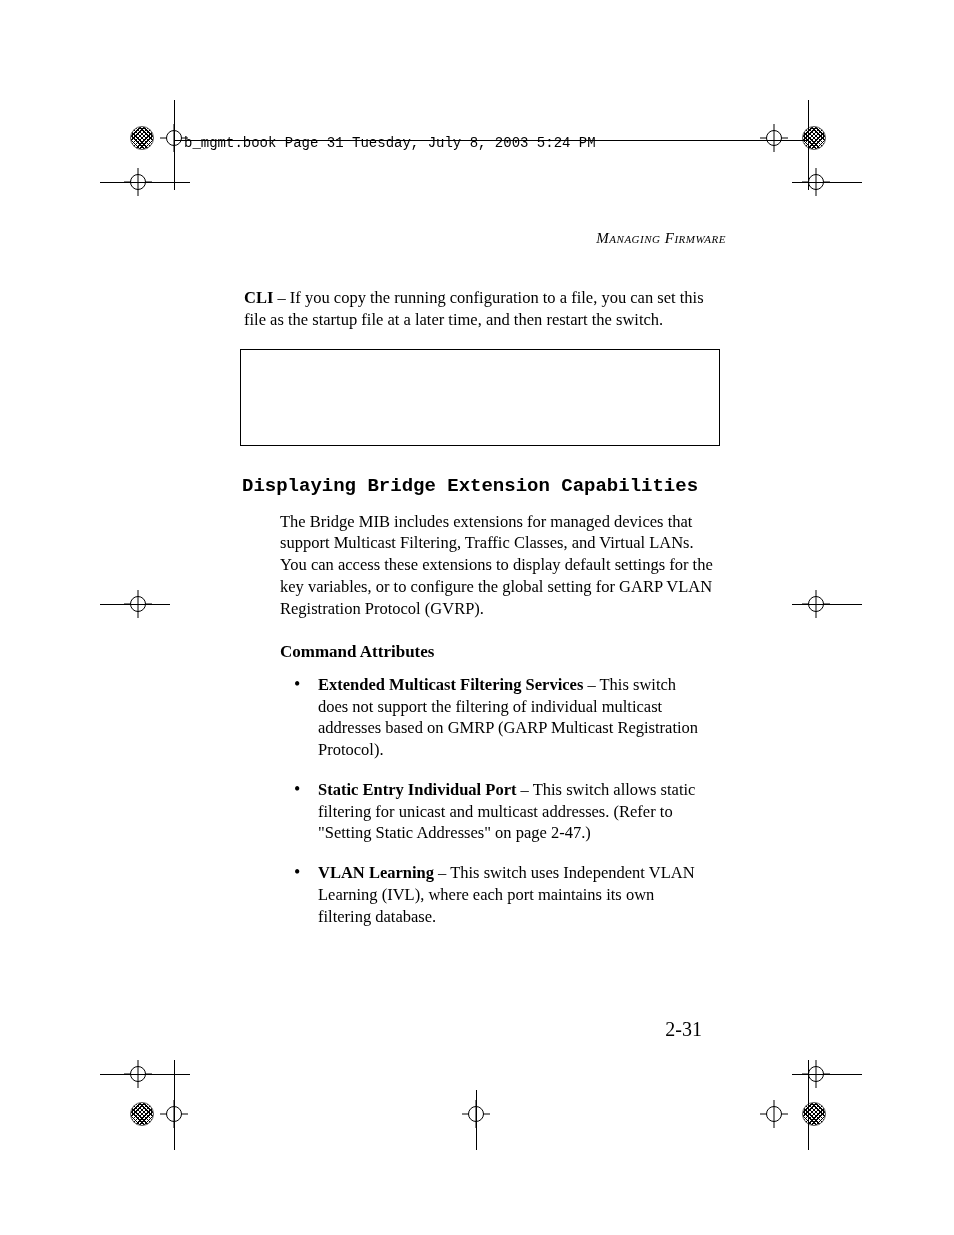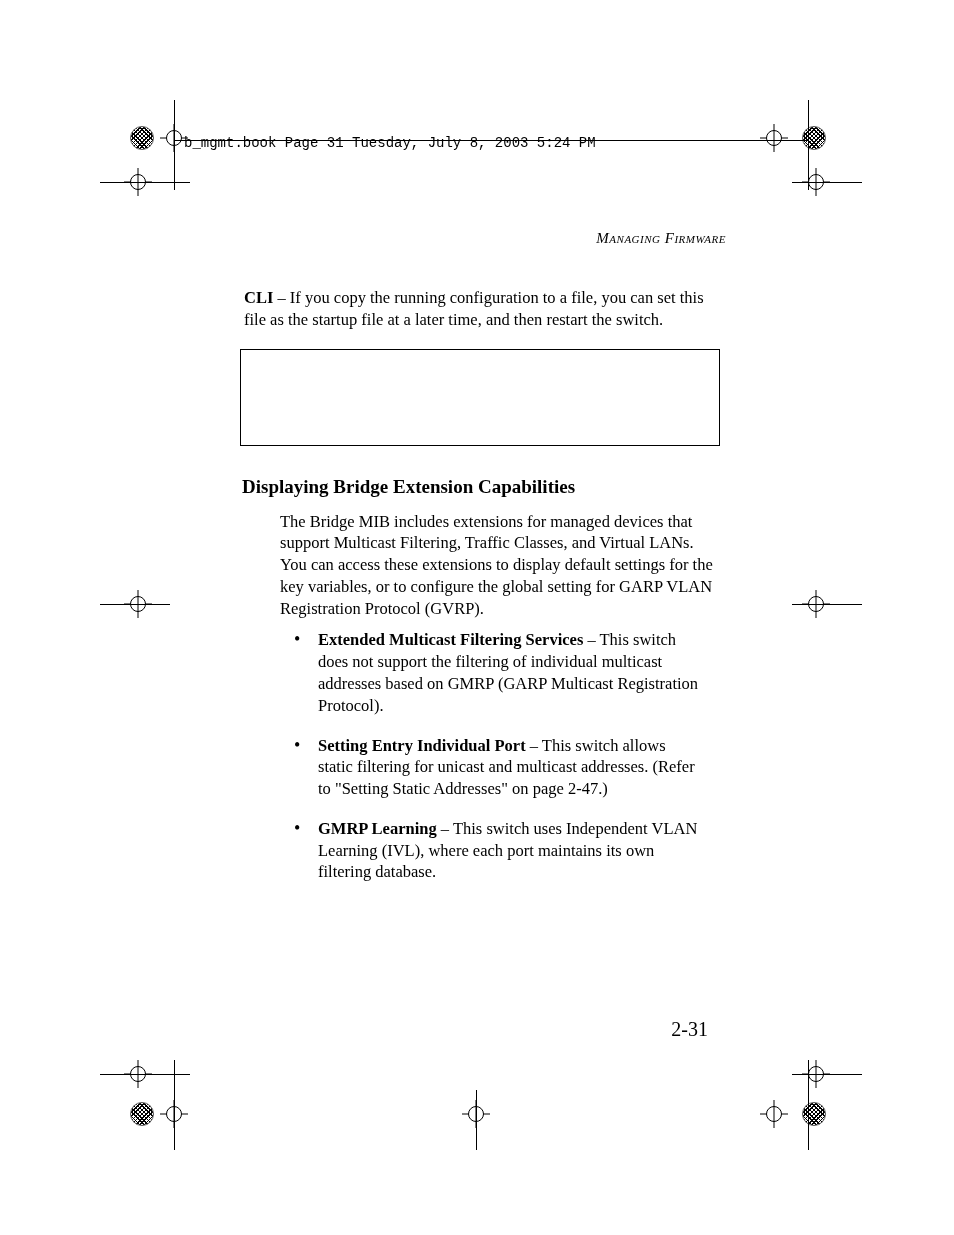--- a/index.html
+++ b/index.html
@@ -77,21 +77,21 @@
 
   .codebox {
     border: 1px solid #000;
     height: 95px;
     margin: 18px 0 28px 0;
     margin-left: -4px;
     width: 478px;
   }
 
   h2.section-title {
-    font-family: Liberation Serif, serif;
+    font-family: Liberation Mono, monospace;
     font-weight: bold;
     font-size: 19px;
     margin: 14px 0 10px -2px;
   }
 
   .indent-block {
     margin-left: 36px;
     width: 434px;
   }
 
@@ -117,21 +117,21 @@
     position: absolute;
     left: 4px;
     top: 0;
     font-size: 18px;
     line-height: 1.2;
   }
   .b { font-weight: bold; font-family: Georgia, serif; }
 
   .page-number {
     position: absolute;
-    right: 246px;
+    right: 252px;
     top: 1018px;
     font-family: Georgia, serif;
     font-size: 20px;
   }
 </style>
 </head>
 <body>
 
 <div class="printer-mark hatch-dot" style="left:130px; top:126px;"></div>
 <div class="printer-mark crosshair" style="left:160px; top:124px;">
@@ -198,28 +198,29 @@
     <span class="b">CLI</span><span> – If you copy the running configuration to a file, you can set this file as the startup file at a later time, and then restart the switch.</span>
   </p>
 
   <div class="codebox"></div>
 
   <h2 class="section-title">Displaying Bridge Extension Capabilities</h2>
 
   <div class="indent-block">
     <p>The Bridge MIB includes extensions for managed devices that support Multicast Filtering, Traffic Classes, and Virtual LANs. You can access these extensions to display default settings for the key variables, or to configure the global setting for GARP VLAN Registration Protocol (GVRP).</p>
 
+    <h3 class="subhead">Command Attributes</h3>
 
     <ul class="bullets">
       <li>
         <span class="b">Extended Multicast Filtering Services</span><span> – This switch does not support the filtering of individual multicast addresses based on GMRP (GARP Multicast Registration Protocol).</span>
       </li>
       <li>
-        <span class="b">Setting Entry Individual Port</span><span> – This switch allows static filtering for unicast and multicast addresses. (Refer to "Setting Static Addresses" on page 2-47.)</span>
+        <span class="b">Static Entry Individual Port</span><span> – This switch allows static filtering for unicast and multicast addresses. (Refer to "Setting Static Addresses" on page 2-47.)</span>
       </li>
       <li>
-        <span class="b">GMRP Learning</span><span> – This switch uses Independent VLAN Learning (IVL), where each port maintains its own filtering database.</span>
+        <span class="b">VLAN Learning</span><span> – This switch uses Independent VLAN Learning (IVL), where each port maintains its own filtering database.</span>
       </li>
     </ul>
   </div>
 </div>
 
 <div class="page-number">2-31</div>
 
 </body></html>

